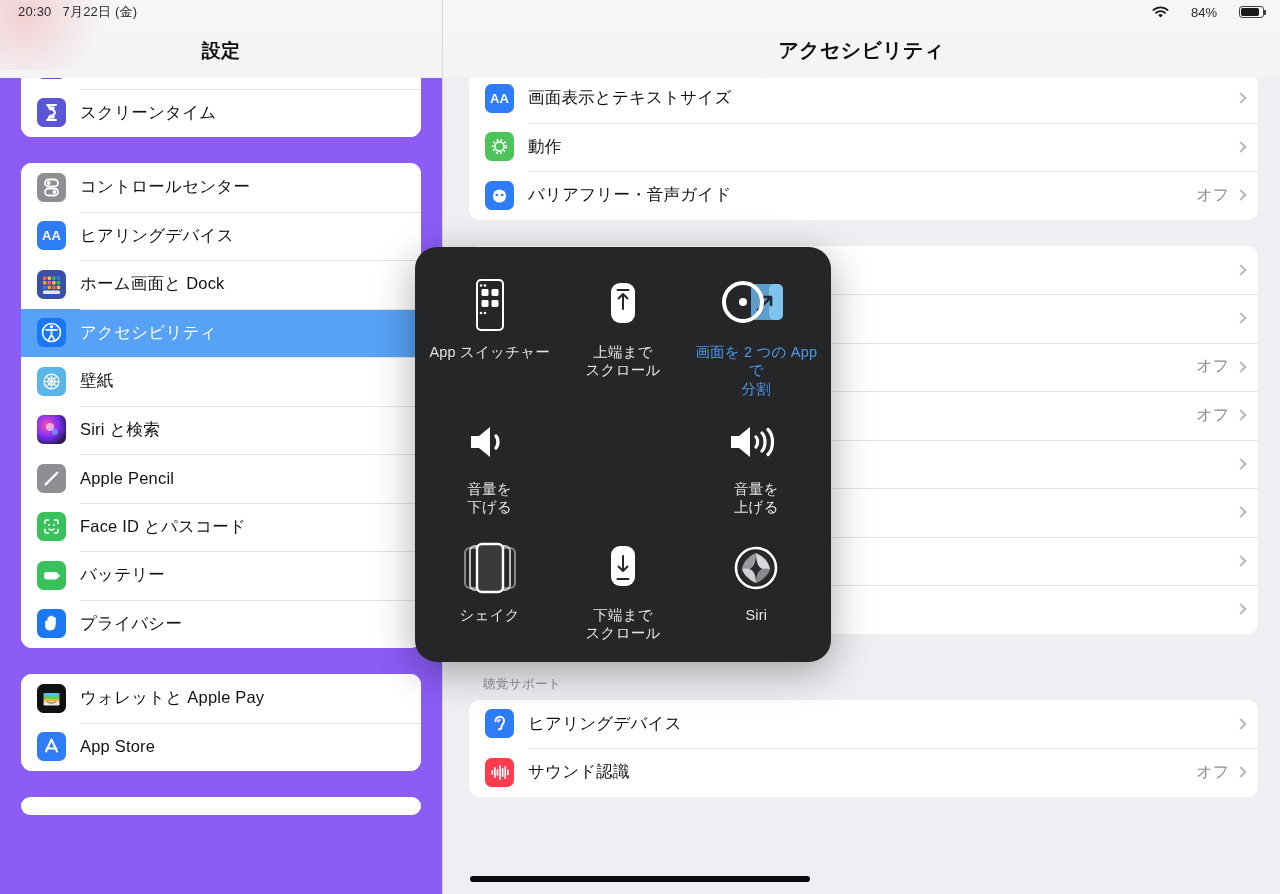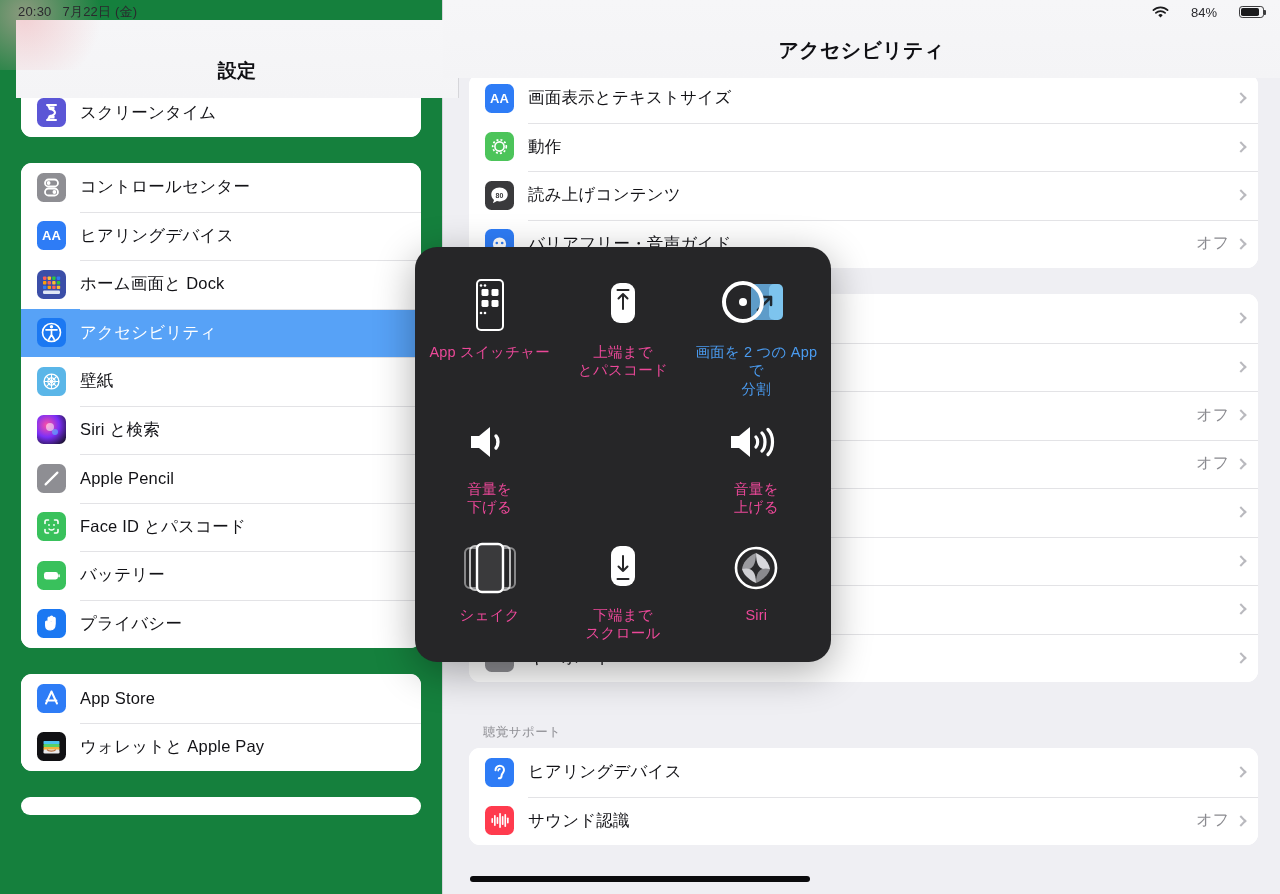--- a/index.html
+++ b/index.html
@@ -27,30 +27,30 @@
   .batt-fill { position: absolute; left:1.2px; top:1.2px; bottom:1.2px; background:#1b1b1d; border-radius:1.8px;}
   .pct { font-size: 13px; }
 
   
   .navbar {
     position: absolute; top: 0; height: 78px;
     background: linear-gradient(180deg,#f6f6f8 0%, #f4f4f6 100%);
     display: flex; align-items: flex-end; justify-content: center;
     padding-bottom: 14px; z-index: 30;
   }
-  .navbar.left  { left: 16px;   width: 443px; border-right: 1px solid #d6d6da; margin-top: 20px;}
+  .navbar.left  { left: 0;   width: 443px; border-right: 1px solid #d6d6da;}
   .navbar.right { left: 443px; width: 837px; }
   .nav-title { font-size: 19px; font-weight: 700; color: #101014; letter-spacing: .3px;}
   .nav-title.big { font-size: 20px; }
 
   
   .pane {
     position: absolute; top: 0; bottom: 0; overflow: hidden;
   }
-  .pane.sidebar { left: 0; width: 443px; background: #15803d; border-right: 1px solid #d6d6da;}
+  .pane.sidebar { left: 0; width: 443px; background: #8b5cf6; border-right: 1px solid #d6d6da;}
   .pane.detail  { left: 443px; width: 837px; background: #efeff3; }
 
   .scroll { position: absolute; left: 0; right: 0; top: 0; }
 
   
   .card {
     background: #ffffff;
     border-radius: 11px;
     margin: 0 21px;
     overflow: hidden;
@@ -108,21 +108,21 @@
     grid-template-rows: repeat(3, 1fr);
     padding: 14px 8px 12px;
     box-shadow: 0 10px 40px rgba(0,0,0,.33);
   }
   .at-item {
     display: flex; flex-direction: column; align-items: center; justify-content: flex-start;
     padding-top: 14px;
   }
   .at-glyph { height: 60px; display:flex; align-items:center; justify-content:center; margin-bottom: 8px; position: relative;}
   .at-label {
-    font-size: 14.5px; line-height: 1.26; color: #ec4899; text-align: center;
+    font-size: 14.5px; line-height: 1.26; color: #e5e5e5; text-align: center;
     letter-spacing: .2px; white-space: pre-line;
   }
   .at-item.highlighted .at-label { color: #4a9bf0; }
 
   
   .home-bar {
     position: absolute; left: 470px; bottom: 12px;
     width: 340px; height: 6px; border-radius: 3px;
     background: #0b0b0d; z-index: 60;
   }
@@ -290,39 +290,39 @@
               <svg width="29" height="29" viewBox="0 0 29 29">
                 <path d="M11 20v-6.5M11 13.5V9.2a1.2 1.2 0 1 1 2.4 0v3.6M13.4 12.8V8.2a1.2 1.2 0 1 1 2.4 0v4.6M15.8 12.8V9.4a1.2 1.2 0 1 1 2.4 0v5.2c0 4-2 6.4-5 6.4s-4.6-1.8-4.6-4.4v-3.4a1.2 1.2 0 1 1 2.4 0" fill="#fff" stroke="#fff" stroke-width="1.1" stroke-linejoin="round"></path>
               </svg>
             </span>
             <span class="row-label">プライバシー</span>
           </div>
         </div>
         <div class="group-gap"></div>
         <div class="card">
           <div class="row">
-            <span class="ico" style="background: rgb(46, 124, 246);">
-              <svg width="29" height="29" viewBox="0 0 29 29">
-                <path d="M14.5 7.5 9 19.5M14.5 7.5 20 19.5M9.6 16.4h9.8" stroke="#fff" stroke-width="2" fill="none" stroke-linecap="round" stroke-linejoin="round"></path>
-              </svg>
-            </span>
-            <span class="row-label">App Store</span>
-          </div>
-          <div class="row">
             <span class="ico" style="background: rgb(17, 17, 20);">
               <svg width="29" height="29" viewBox="0 0 29 29">
                 <rect x="6.5" y="9" width="16" height="3.3" rx=".8" fill="#4cc2f0"></rect>
                 <rect x="6.5" y="12" width="16" height="3.3" rx=".8" fill="#58d168"></rect>
                 <rect x="6.5" y="15" width="16" height="3.3" rx=".8" fill="#f2b33c"></rect>
                 <rect x="6.5" y="17.6" width="16" height="4" rx="1.3" fill="#e9e9ec"></rect>
                 <path d="M10 17.6c1.4 2 7.2 2 8.8 0" stroke="#b96f3a" stroke-width="1.1" fill="none"></path>
               </svg>
             </span>
             <span class="row-label">ウォレットと Apple Pay</span>
           </div>
+          <div class="row">
+            <span class="ico" style="background: rgb(46, 124, 246);">
+              <svg width="29" height="29" viewBox="0 0 29 29">
+                <path d="M14.5 7.5 9 19.5M14.5 7.5 20 19.5M9.6 16.4h9.8" stroke="#fff" stroke-width="2" fill="none" stroke-linecap="round" stroke-linejoin="round"></path>
+              </svg>
+            </span>
+            <span class="row-label">App Store</span>
+          </div>
         </div>
         <div class="group-gap"></div>
         <div class="card" style="height: 18px;"></div>
       </div>
   </div>
 
   <div class="pane detail">
     <div class="scroll" id="detail-scroll" style="top:76px;">
         <div class="card detail-card" style="margin-top: -2px;">
           <div class="row">
@@ -331,30 +331,20 @@
             <span class="chev"></span>
           </div>
           <div class="row">
             <span class="ico" style="background: rgb(76, 196, 90);">
               <svg width="29" height="29" viewBox="0 0 29 29">
                 <circle cx="14.5" cy="14.5" r="6.8" fill="none" stroke="#fff" stroke-width="1.7" stroke-dasharray="2 2.1"></circle>
                 <circle cx="14.5" cy="14.5" r="4.6" fill="none" stroke="#fff" stroke-width="1.6"></circle>
               </svg>
             </span>
             <span class="row-label">動作</span>
-            <span class="chev"></span>
-          </div>
-          <div class="row">
-            <span class="ico" style="background: rgb(58, 58, 60);">
-              <svg width="29" height="29" viewBox="0 0 29 29">
-                <path d="M14.5 6.6c4.8 0 8.2 3 8.2 6.9 0 3.9-3.4 6.9-8.2 6.9-.9 0-1.8-.1-2.6-.3l-4 2.1 1.1-3.3c-1.7-1.3-2.7-3.2-2.7-5.4 0-3.9 3.4-6.9 8.2-6.9z" fill="#fff"></path>
-                <text x="14.5" y="16.7" font-size="7" font-family="Liberation Sans, sans-serif" font-weight="700" fill="#3a3a3c" text-anchor="middle">80</text>
-              </svg>
-            </span>
-            <span class="row-label">読み上げコンテンツ</span>
             <span class="chev"></span>
           </div>
           <div class="row">
             <span class="ico" style="background: rgb(46, 124, 246);">
               <svg width="29" height="29" viewBox="0 0 29 29">
                 <circle cx="14.5" cy="15" r="6.6" fill="#fff"></circle>
                 <circle cx="11.8" cy="14" r="1.3" fill="#2e7cf6"></circle>
                 <circle cx="17.2" cy="14" r="1.3" fill="#2e7cf6"></circle>
               </svg>
             </span>
@@ -476,21 +466,21 @@
         <span class="at-label">App スイッチャー</span>
       </div>
       <div class="at-item">
         <span class="at-glyph">
           <svg width="34" height="52" viewBox="0 0 34 52">
         <rect x="5" y="4" width="24" height="40" rx="9" fill="#ffffff"></rect>
         <path d="M17 30V15M12.5 19.5 17 15l4.5 4.5M11.5 11h11" stroke="#262628" stroke-width="2" fill="none" stroke-linecap="round" stroke-linejoin="round"></path>
       </svg>
         </span>
         <span class="at-label">上端まで
-とパスコード</span>
+スクロール</span>
       </div>
       <div class="at-item highlighted">
         <span class="at-glyph">
           <svg width="86" height="62" viewBox="0 0 86 62">
         <rect x="38" y="10" width="26" height="36" rx="5" fill="#5e9cc9"></rect>
         <rect x="56" y="10" width="14" height="36" rx="5" fill="#7dc4ee"></rect>
         <path d="M45 36 L58 23 M58 23h-8 M58 23v8" stroke="#1e2a33" stroke-width="2.6" fill="none" stroke-linecap="round" stroke-linejoin="round"></path>
         <circle cx="30" cy="28" r="19" fill="none" stroke="#ffffff" stroke-width="4"></circle>
         <circle cx="30" cy="28" r="4" fill="#ffffff"></circle>
       </svg>

